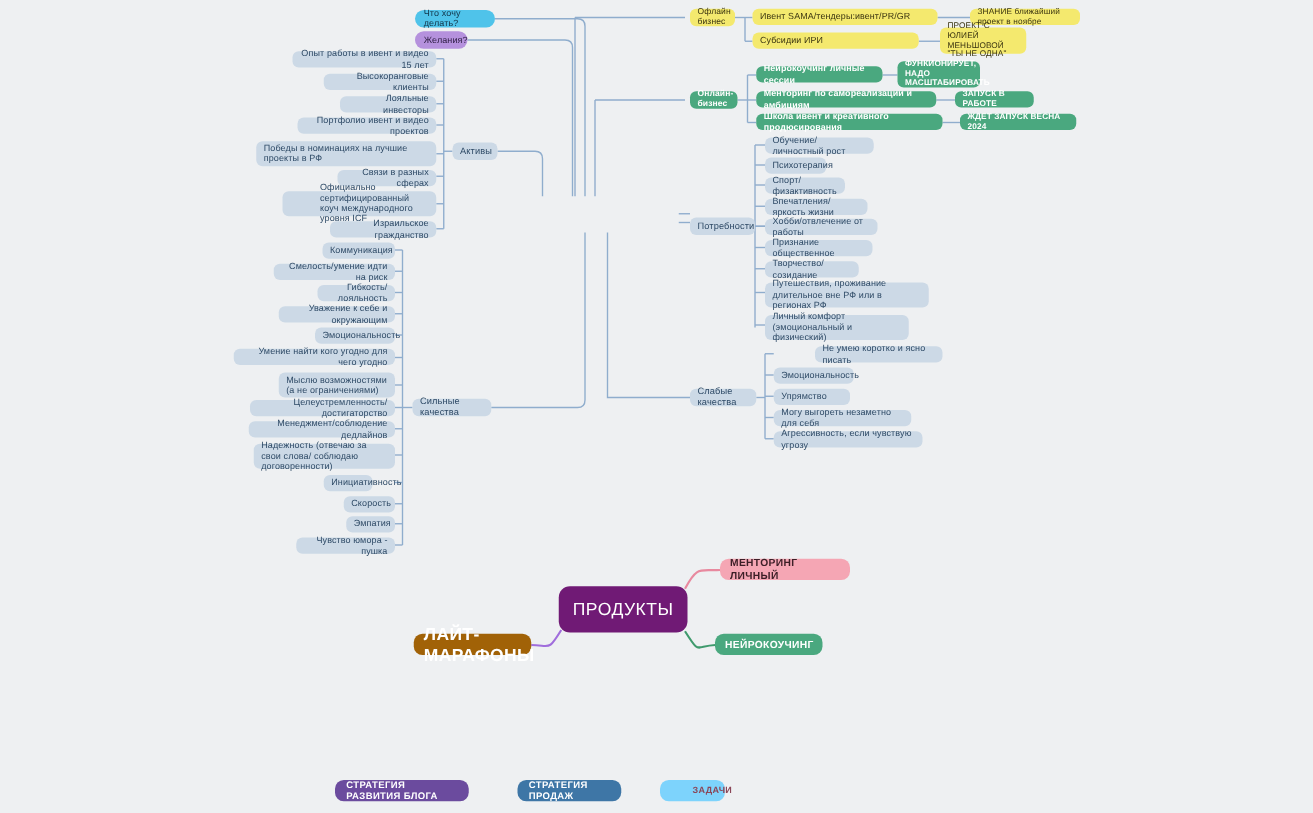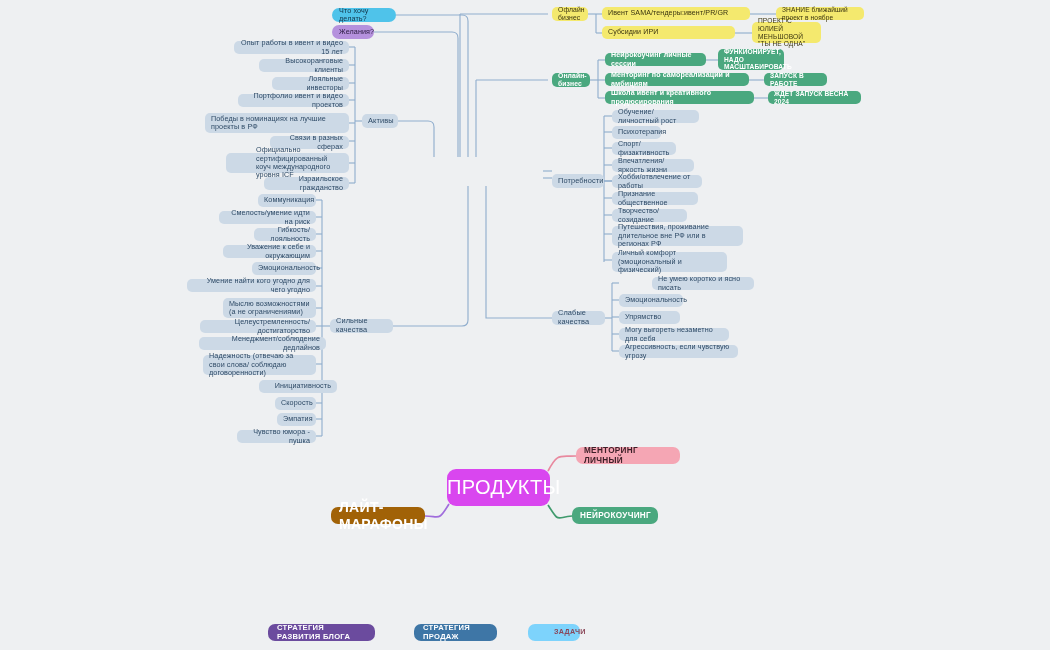--- a/index.html
+++ b/index.html
@@ -36,22 +36,22 @@
     background:#f5c3cd;color:#3f6491;
     font-weight:bold;font-size:8.4px;
     text-align:center;justify-content:center;
     border-radius:7px;padding:4px 6px;
   }
   .n-cyan{background:#4fc3ea;color:#123448;font-size:7.2px;padding:3px 7px;border-radius:9px;}
   .n-violet{background:#b591dd;color:#2b1b40;font-size:7.2px;padding:3px 7px;border-radius:9px;}
   .n-yellow{background:#f4e96e;color:#3a3410;font-size:7.1px;padding:3px 6px;border-radius:5px;}
   .n-green{background:#4aa87f;color:#ffffff;font-size:7.1px;padding:3px 6px;border-radius:5px;font-weight:600;}
   .n-prod{
-    background:#d946ef;color:#ffffff;
-    font-size:20px;text-align:center;justify-content:center;
+    background:#701a75;color:#ffffff;
+    font-size:14px;text-align:center;justify-content:center;
     border-radius:9px;font-weight:500;letter-spacing:.4px;
   }
   .n-pink{background:#f5a6b4;color:#3d1f27;font-size:8.2px;font-weight:bold;padding:4px 8px;border-radius:7px;letter-spacing:.3px;}
   .n-mint{background:#4aa87f;color:#ffffff;font-size:8.2px;font-weight:bold;padding:4px 8px;border-radius:7px;letter-spacing:.3px;}
   .n-purple{background:#a16207;color:#ffffff;font-size:14px;font-weight:bold;padding:4px 8px;border-radius:7px;letter-spacing:.3px;}
   .n-botpurple{background:#6b4b9e;color:#ffffff;font-size:7.6px;font-weight:bold;padding:5px 9px;border-radius:7px;letter-spacing:.3px;}
   .n-botblue{background:#3e76a6;color:#ffffff;font-size:7.6px;font-weight:bold;padding:5px 9px;border-radius:7px;letter-spacing:.3px;}
   .n-botpink{background:#7dd3fc;color:#8a4658;font-size:7.2px;font-weight:bold;padding:5px 26px;border-radius:7px;letter-spacing:.3px;}
   .ta-right{text-align:right;}
   .ta-left{text-align:left;}
@@ -213,27 +213,27 @@
     </div>
   <div class="node n-leaf ta-right" style="left:187px;top:279px;width:129px;height:13px;">
     <span>Умение найти кого угодно для чего угодно</span>
     </div>
   <div class="node n-leaf ta-left" style="left:223px;top:298px;width:93px;height:20px;">
     <span>Мыслю возможностями (а не ограничениями)</span>
     </div>
   <div class="node n-leaf ta-right" style="left:200px;top:320px;width:116px;height:13px;">
     <span>Целеустремленность/достигаторство</span>
     </div>
-  <div class="node n-leaf ta-right" style="left:199px;top:337px;width:127px;height:13px;">
+  <div class="node n-leaf ta-right" style="left:199px;top:337px;width:117px;height:13px;">
     <span>Менеджмент/соблюдение дедлайнов</span>
     </div>
   <div class="node n-leaf ta-left" style="left:203px;top:355px;width:113px;height:20px;">
     <span>Надежность (отвечаю за свои слова/ соблюдаю договоренности)</span>
     </div>
-  <div class="node n-leaf ta-right" style="left:259px;top:380px;width:78px;height:13px;">
+  <div class="node n-leaf ta-right" style="left:259px;top:380px;width:39px;height:13px;">
     <span>Инициативность</span>
     </div>
   <div class="node n-leaf ta-right" style="left:275px;top:397px;width:41px;height:13px;">
     <span>Скорость</span>
     </div>
   <div class="node n-leaf ta-right" style="left:277px;top:413px;width:39px;height:13px;">
     <span>Эмпатия</span>
     </div>
   <div class="node n-leaf ta-right" style="left:237px;top:430px;width:79px;height:13px;">
     <span>Чувство юмора - пушка</span>

